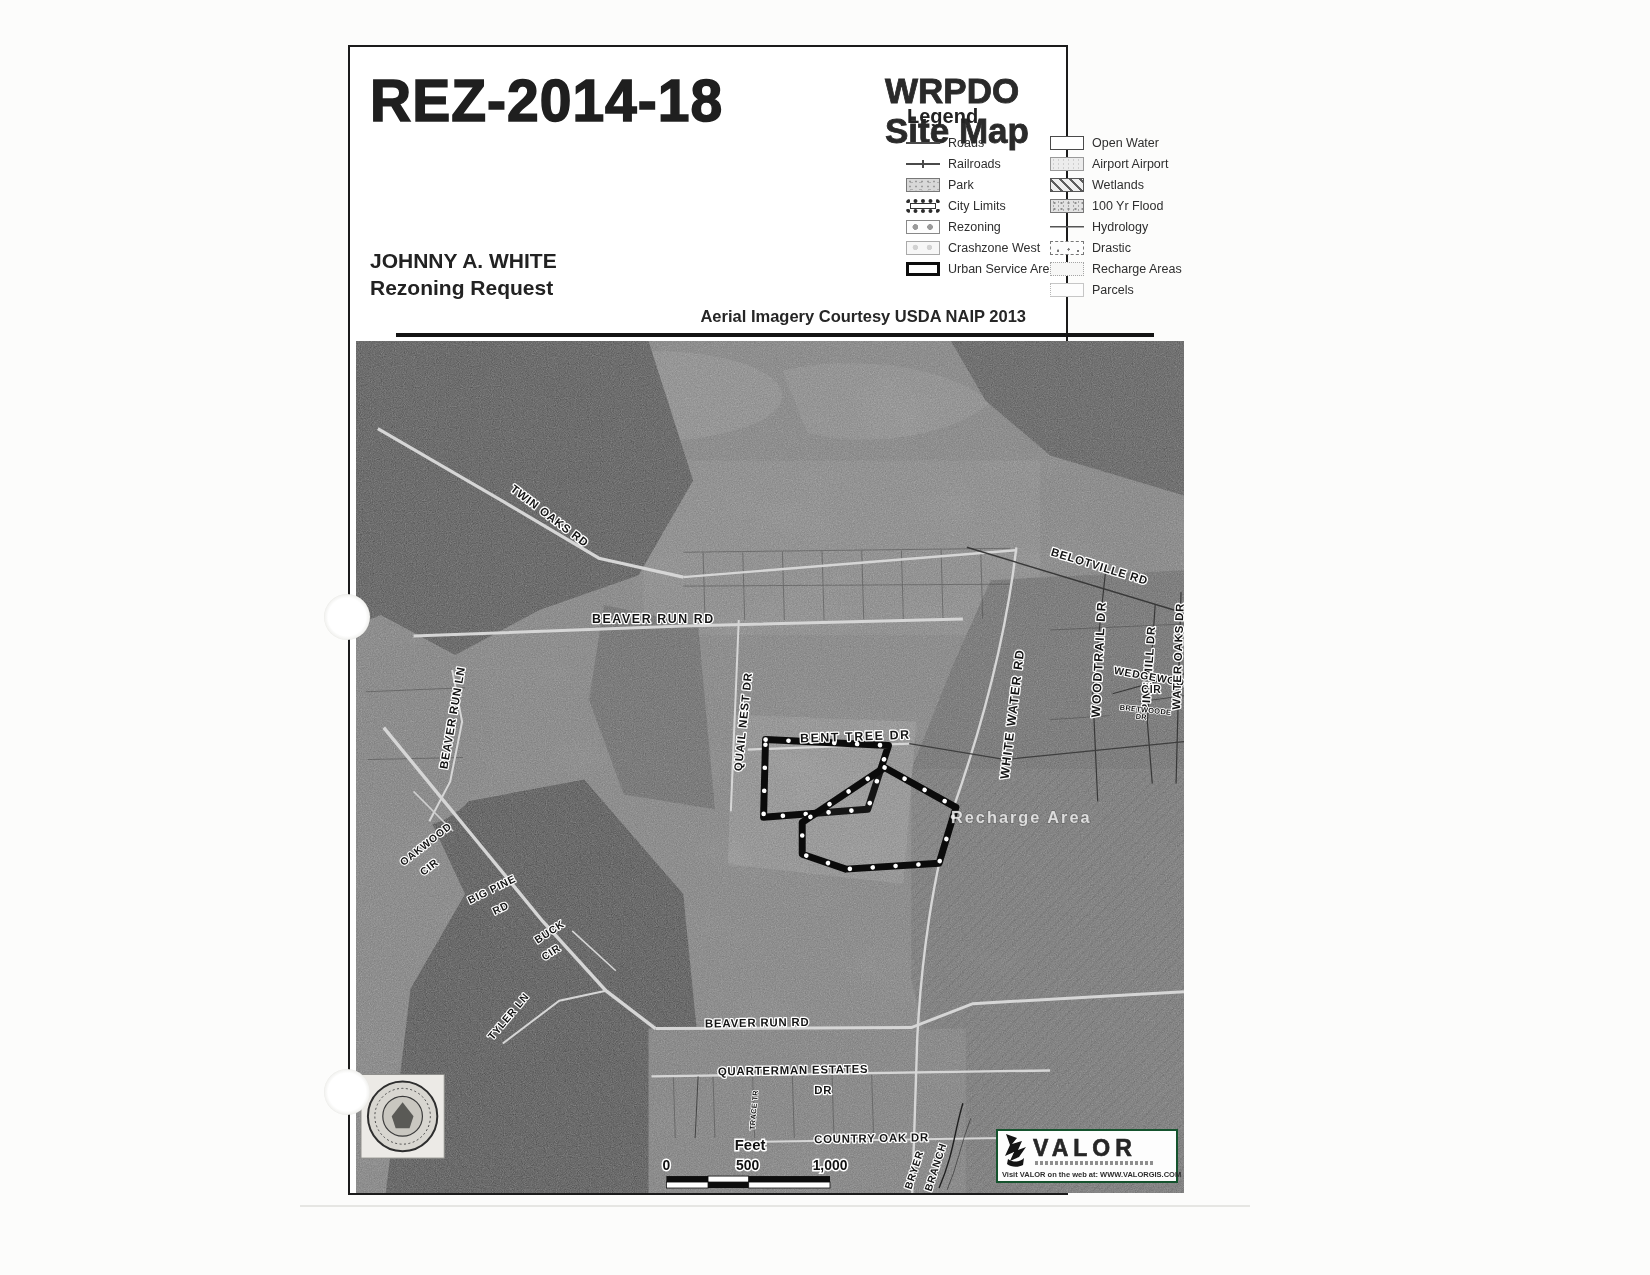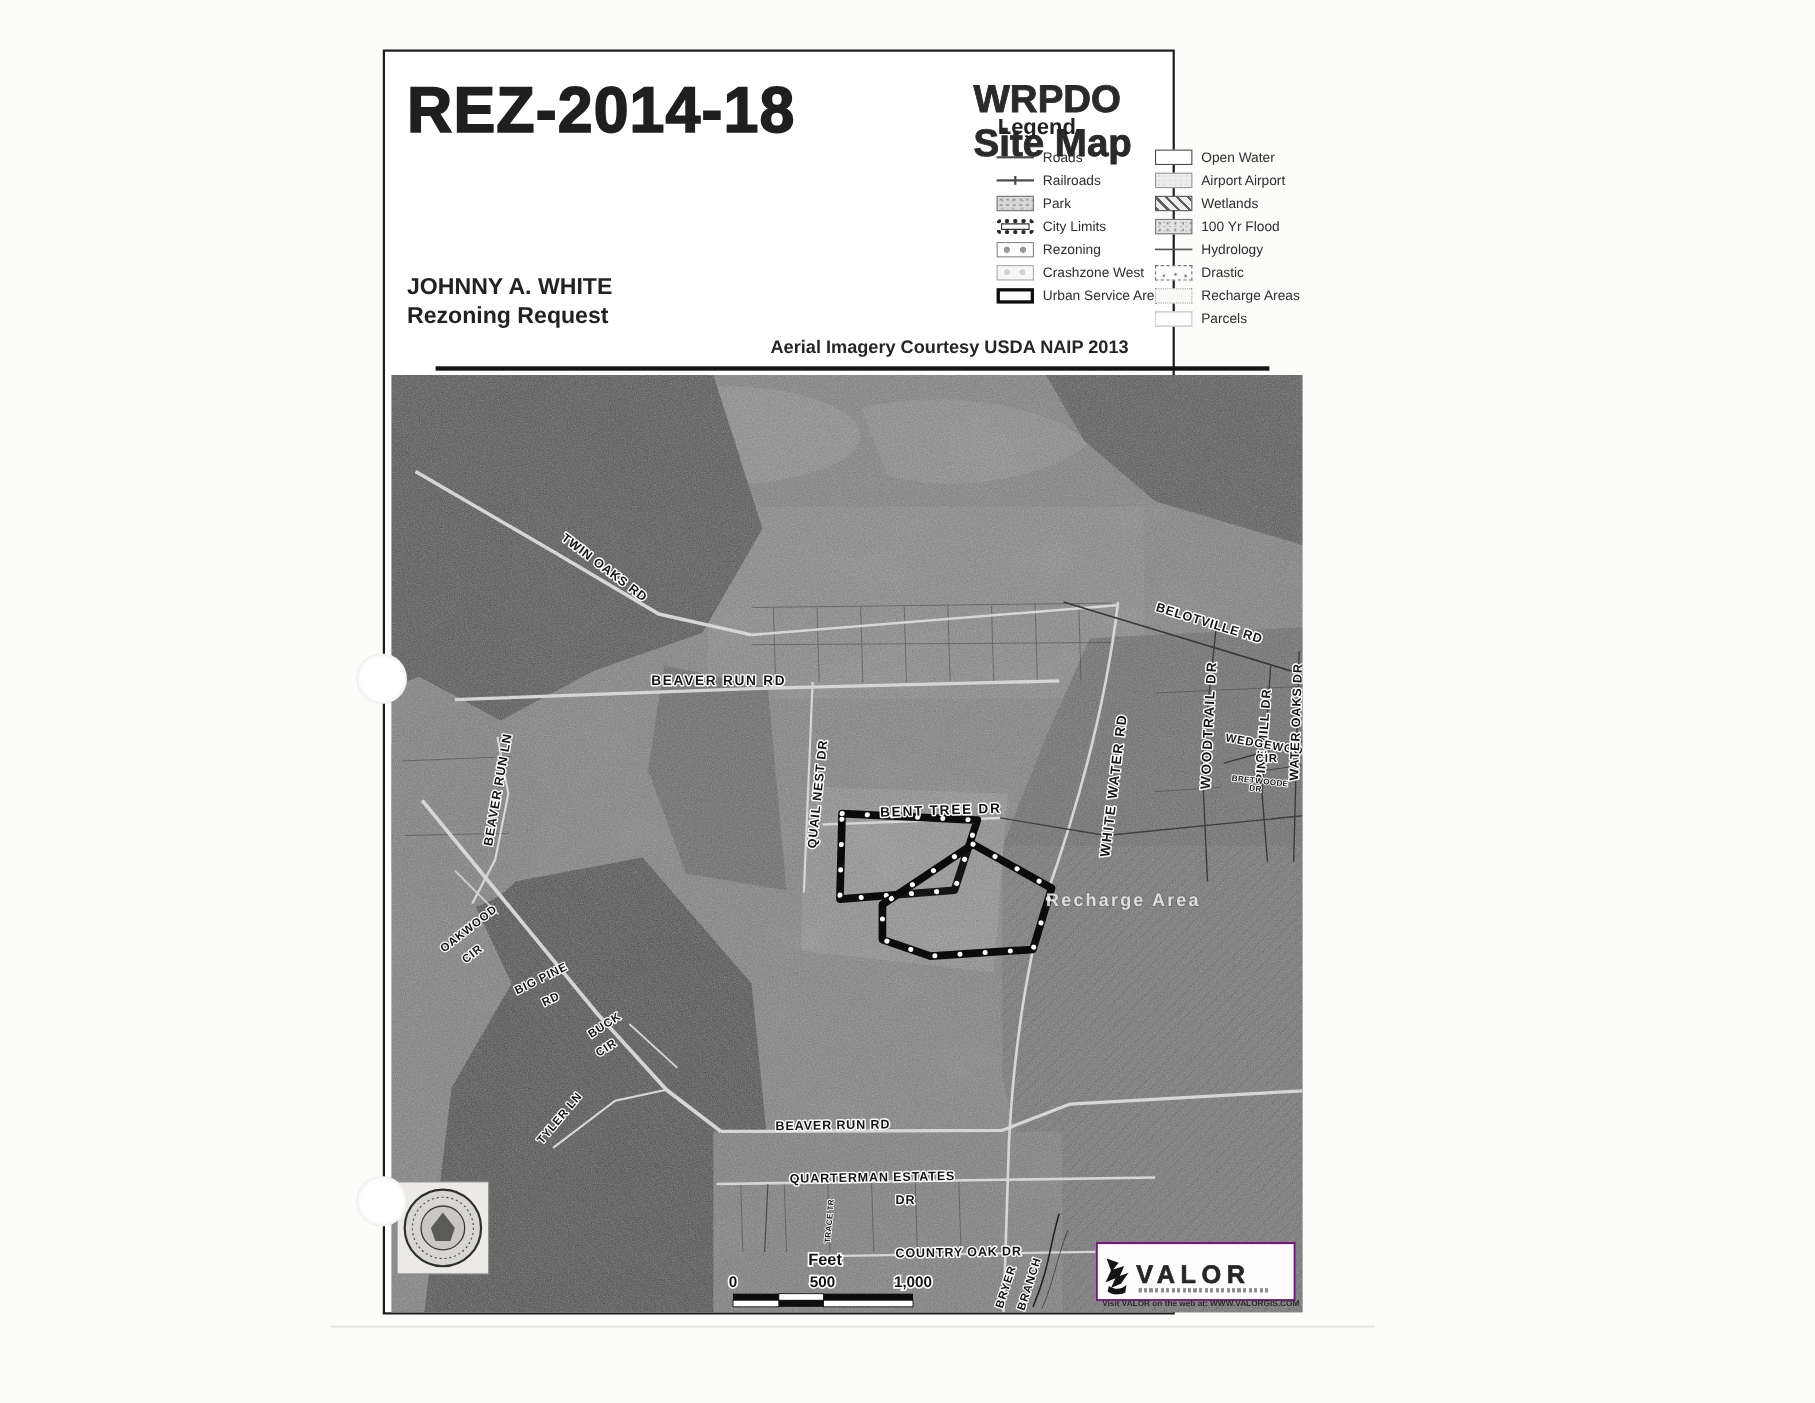--- a/index.html
+++ b/index.html
@@ -68,21 +68,21 @@
   .rl-sm { font-size:10.5px; stroke-width:2.3px; }
   .rl-tiny { font-size:7.5px; stroke-width:1.6px; letter-spacing:0.3px; }
   .lbl-faint { font-family:"Liberation Sans",sans-serif; font-weight:bold; font-size:16.5px;
                fill:rgba(238,238,238,0.85); stroke:rgba(80,80,80,0.45); stroke-width:1.4px;
                paint-order:stroke; letter-spacing:2px; }
   .st { font-family:"Liberation Sans",sans-serif; font-weight:bold; font-size:14px; fill:#111;
         stroke:#fff; stroke-width:3px; paint-order:stroke; }
   .st-unit { font-size:15px; }
 
   .valor { position:absolute; left:640px; top:788px; width:182px; height:54px; background:#fdfdfd;
-           border:2px solid #701a75; box-sizing:border-box; padding:12px 4px 2px 4px; }
+           border:2px solid #14532d; box-sizing:border-box; padding:2px 4px 2px 4px; }
   .valor-row { display:flex; align-items:center; gap:5px; }
   .valor-name { font-size:23px; font-weight:bold; letter-spacing:5px; color:#262626;
                 -webkit-text-stroke:0.6px #262626; line-height:24px; }
   .valor-tagline { width:118px; height:4px; margin:1px 0 0 2px;
                    background:repeating-linear-gradient(90deg,#8f8f8f 0 3px, transparent 3px 5px); }
   .valor-web { font-size:7.5px; font-weight:bold; color:#2c2c2c; text-align:center; margin-top:3px;
                white-space:nowrap; }
 
   .hole { position:absolute; width:46px; height:46px; border-radius:50%;
           background:radial-gradient(circle,#ffffff 0 58%, #f3f3f1 68%, #dddDD8 74%, rgba(205,205,200,0) 82%);

